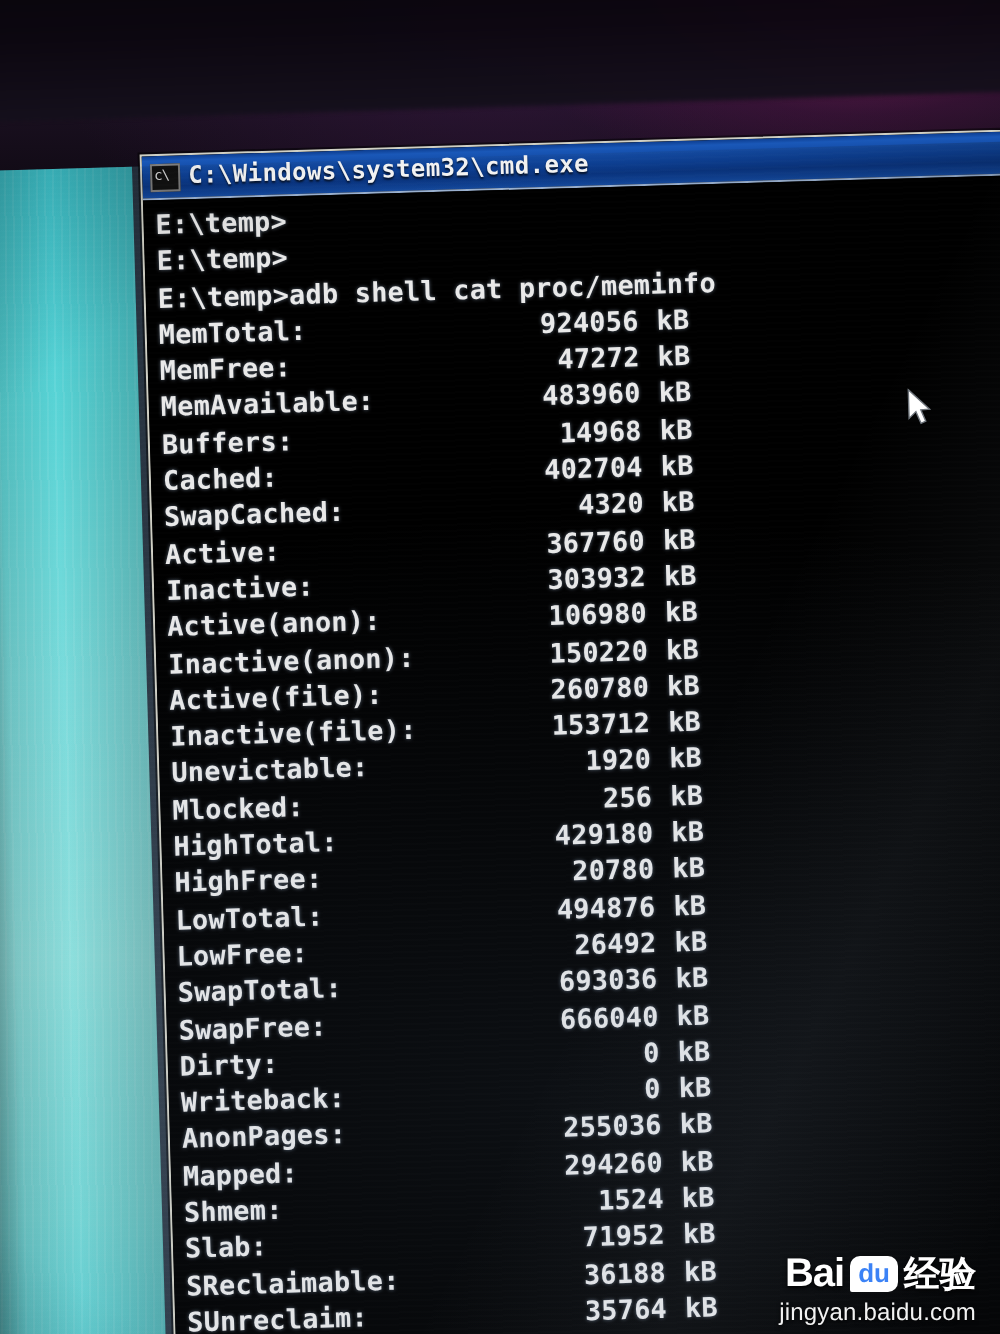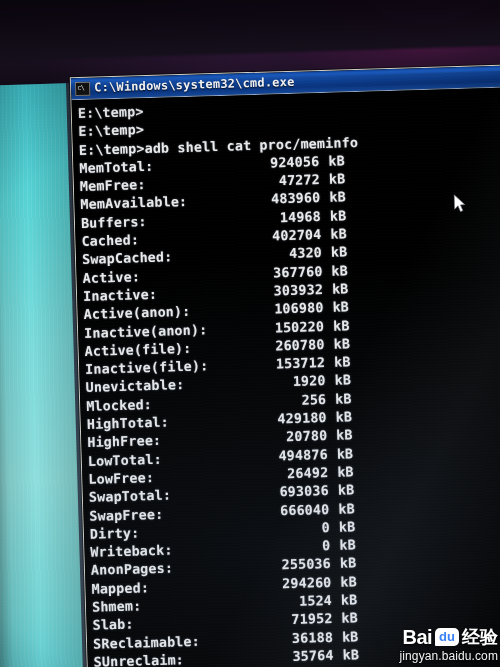--- a/index.html
+++ b/index.html
@@ -100,21 +100,21 @@
       radial-gradient(ellipse 700px 420px at 290px 470px, rgba(120,150,190,.10) 0%, rgba(0,0,0,0) 70%),
       radial-gradient(ellipse 620px 560px at 250px 330px, rgba(0,0,0,0) 52%, rgba(0,0,0,.42) 100%);
   }
   #noise{
     position:absolute;inset:0;pointer-events:none;z-index:31;opacity:.16;
     background:repeating-linear-gradient(0deg, rgba(255,255,255,.055) 0 1px, rgba(0,0,0,0) 1px 3px);
   }
 
   
   #watermark{
-    position:absolute;right:2px;bottom:4px;z-index:50;text-align:right;
+    position:absolute;right:12px;bottom:4px;z-index:50;text-align:right;
     font-family:"Liberation Sans",sans-serif;
   }
   #wm-top{display:flex;align-items:center;justify-content:flex-end;gap:3px;}
   #wm-bai{
     color:#fff;font:bold 20px/22px "Liberation Sans",sans-serif;
     letter-spacing:-.5px;text-shadow:0 1px 2px rgba(0,0,0,.85);
   }
   #wm-badge{
     background:#fff;color:#3b82f6;border-radius:5px 5px 5px 1px;
     font:bold 13px/15px "Liberation Sans",sans-serif;padding:1px 4px 2px 4px;

